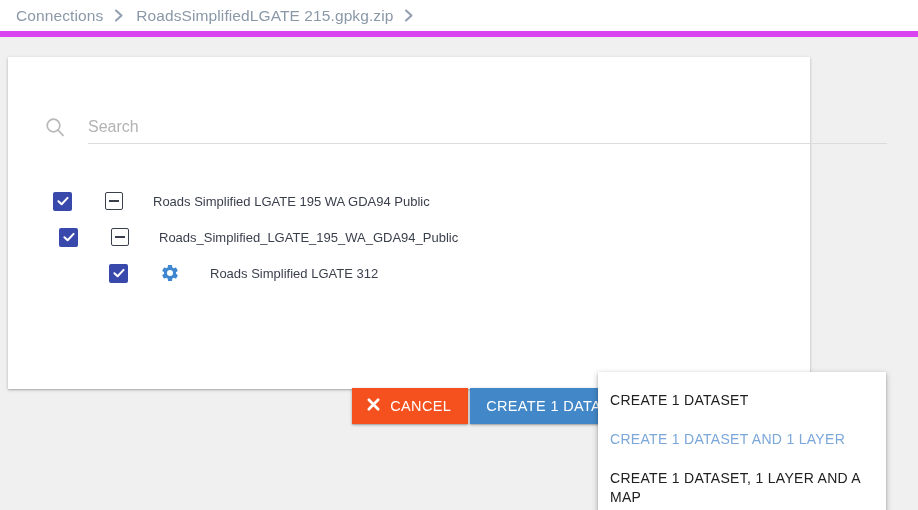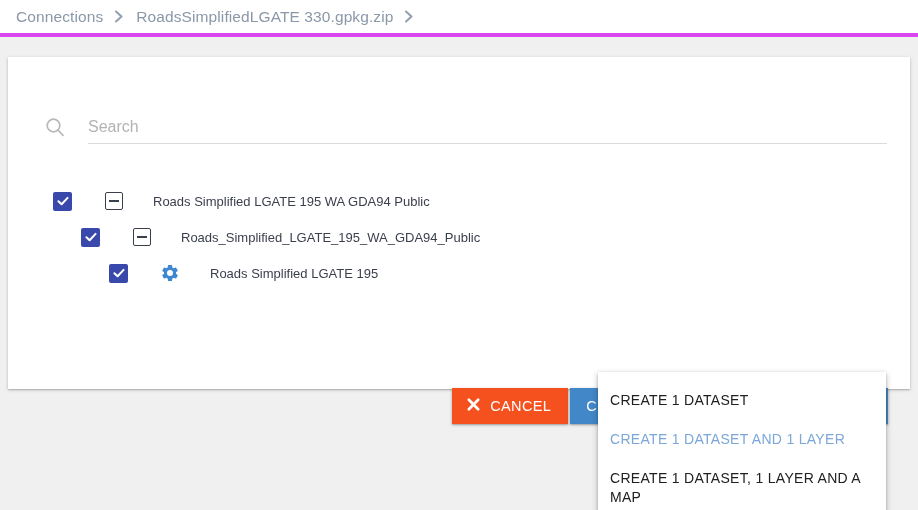--- a/index.html
+++ b/index.html
@@ -16,21 +16,21 @@
     -webkit-font-smoothing: antialiased;
   }
 
   
   .header {
     position: absolute;
     left: 0; top: 0;
     width: 918px;
     height: 37px;
     background: #ffffff;
-    border-bottom: 4px solid #d946ef;
+    border-bottom: 6px solid #d946ef;
     display: flex;
     align-items: center;
     padding-left: 16px;
     box-sizing: border-box;
   }
   .crumb {
     font-size: 15.5px;
     color: #8a98a8;
     letter-spacing: .1px;
     white-space: nowrap;
@@ -41,21 +41,21 @@
     display: inline-flex;
     align-items: center;
     color: #92a0b0;
   }
 
   
   .card {
     position: absolute;
     left: 8px;
     top: 57px;
-    width: 902px;
+    width: 802px;
     height: 332px;
     background: #ffffff;
     box-shadow: 0 1px 3px rgba(0,0,0,.22), 0 1px 1px rgba(0,0,0,.10);
     box-sizing: border-box;
   }
 
   
   .search-row {
     position: absolute;
     left: 34px;
@@ -90,21 +90,21 @@
   }
 
   
   .tree { position: absolute; left: 0; top: 126px; width: 100%; }
   .tree-row {
     display: flex;
     align-items: center;
     height: 36px;
   }
   .tree-row.lvl0 { padding-left: 45px; }
-  .tree-row.lvl1 { padding-left: 73px; }
+  .tree-row.lvl1 { padding-left: 51px; }
   .tree-row.lvl2 { padding-left: 101px; }
 
   .cbox {
     width: 19px;
     height: 19px;
     flex: none;
     background: #3949ab;
     border-radius: 2px;
     display: flex;
     align-items: center;
@@ -214,21 +214,21 @@
 </head>
 <body>
 
 <div class="header">
   <span class="crumb link">Connections</span>
   <span class="crumb-sep">
     <svg width="11" height="13" viewBox="0 0 11 13" aria-hidden="true">
       <path d="M2 1.5 L7.5 6.5 L2 11.5" fill="none" stroke="#92a0b0" stroke-width="2.1" stroke-linecap="round" stroke-linejoin="round"></path>
     </svg>
   </span>
-  <span class="crumb link">RoadsSimplifiedLGATE 330.gpkg.zip</span>
+  <span class="crumb link">RoadsSimplifiedLGATE 215.gpkg.zip</span>
   <span class="crumb-sep">
     <svg width="11" height="13" viewBox="0 0 11 13" aria-hidden="true">
       <path d="M2 1.5 L7.5 6.5 L2 11.5" fill="none" stroke="#92a0b0" stroke-width="2.1" stroke-linecap="round" stroke-linejoin="round"></path>
     </svg>
   </span>
 </div>
 
 <div class="card">
 
   <div class="search-row">
@@ -271,21 +271,21 @@
       <span class="cbox">
         <svg width="14" height="14" viewBox="0 0 14 14" aria-hidden="true">
           <path d="M2.4 7.2 L5.6 10.3 L11.6 3.9" fill="none" stroke="#ffffff" stroke-width="2" stroke-linecap="round" stroke-linejoin="round"></path>
         </svg>
       </span>
       <span class="gear">
         <svg width="20" height="20" viewBox="0 0 24 24" aria-hidden="true">
           <path fill="#3f87d0" d="M19.14 12.94a7.07 7.07 0 0 0 .06-.94 7.07 7.07 0 0 0-.06-.94l2.03-1.58a.49.49 0 0 0 .12-.61l-1.92-3.32a.49.49 0 0 0-.59-.22l-2.39.96a7.06 7.06 0 0 0-1.62-.94l-.36-2.54a.48.48 0 0 0-.48-.41h-3.84a.48.48 0 0 0-.48.41l-.36 2.54c-.59.24-1.13.56-1.62.94l-2.39-.96a.49.49 0 0 0-.59.22L2.74 8.87a.49.49 0 0 0 .12.61l2.03 1.58a7.3 7.3 0 0 0 0 1.88l-2.03 1.58a.49.49 0 0 0-.12.61l1.92 3.32c.12.22.38.3.59.22l2.39-.96c.5.38 1.03.7 1.62.94l.36 2.54c.04.24.24.41.48.41h3.84c.24 0 .44-.17.48-.41l.36-2.54c.59-.24 1.13-.56 1.62-.94l2.39.96c.22.08.47 0 .59-.22l1.92-3.32a.49.49 0 0 0-.12-.61l-2.03-1.58zM12 15.6A3.6 3.6 0 1 1 12 8.4a3.6 3.6 0 0 1 0 7.2z"></path>
         </svg>
       </span>
-      <span class="tree-label">Roads Simplified LGATE 195</span>
+      <span class="tree-label">Roads Simplified LGATE 312</span>
     </div>
 
   </div>
 
   <div class="actions">
     <button class="btn btn-cancel">
       <span>
         <svg width="15" height="15" viewBox="0 0 16 16" aria-hidden="true">
           <path d="M3 3 L13 13 M13 3 L3 13" stroke="#ffffff" stroke-width="2.9" stroke-linecap="round"></path>
         </svg>

